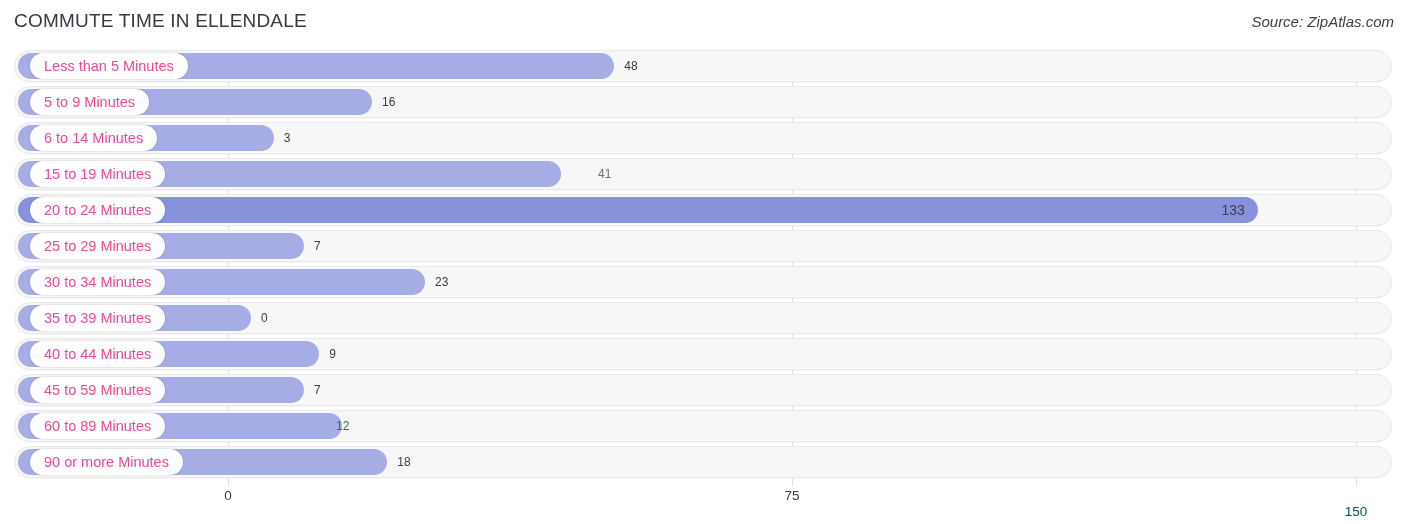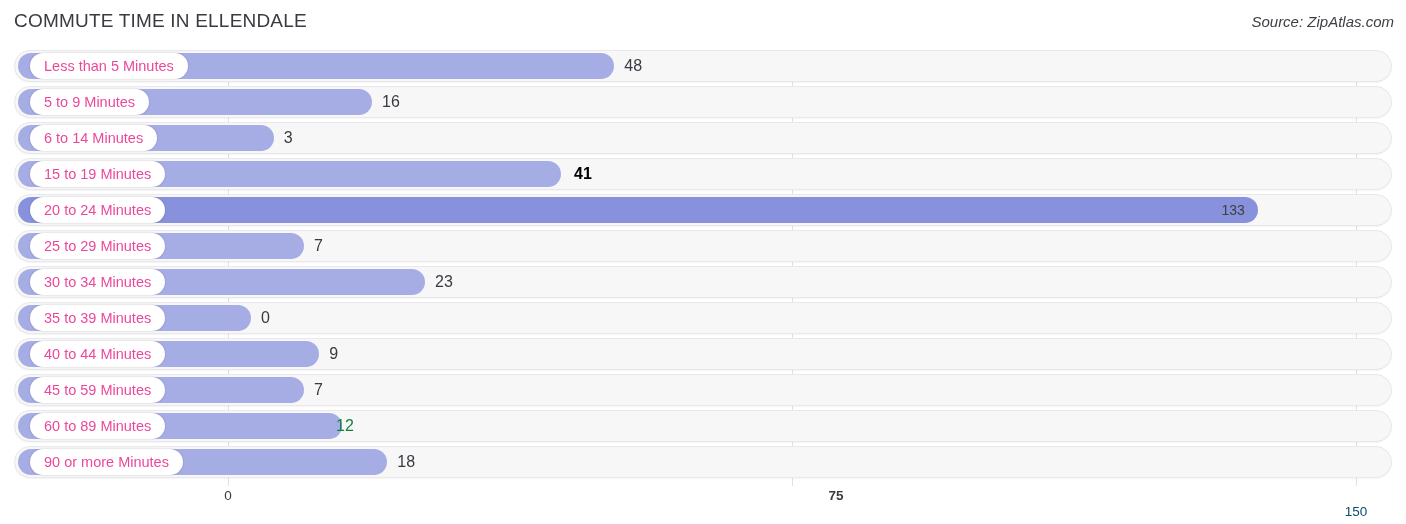--- a/index.html
+++ b/index.html
@@ -104,21 +104,21 @@
     line-height: 26px;
     font-size: 14px;
     color: #404040;
     white-space: nowrap;
   }
   .value-out {
     position: absolute;
     top: 0;
     height: 32px;
     line-height: 32px;
-    font-size: 16px;
+    font-size: 12px;
     color: #3a3a42;
     white-space: nowrap;
   }
   .pill {
     position: absolute;
     left: 30px;
     top: 3px;
     height: 26px;
     line-height: 26px;
     padding: 0 14px;
@@ -176,21 +176,21 @@
         </div>
         <div class="row">
           <div class="track" style="background: rgb(247, 247, 248);"></div>
           <div class="bar" style="width: 255.71px; background: rgb(166, 173, 228);"></div>
           <div class="value-out" style="left: 283.71px; color: rgb(58, 58, 66);">3</div>
           <div class="pill">6 to 14 Minutes</div>
         </div>
         <div class="row">
           <div class="track" style="background: rgb(247, 247, 248);"></div>
           <div class="bar" style="width: 543.37px; background: rgb(166, 173, 228);"></div>
-          <div class="value-out" style="left: 574px; color: #000000; font-weight: bold;">41</div>
+          <div class="value-out" style="left: 598px; color: #737373;">41</div>
           <div class="pill">15 to 19 Minutes</div>
         </div>
         <div class="row">
           <div class="track" style="background: rgb(247, 247, 248);"></div>
           <div class="bar highlight" style="width: 1239.81px; background: rgb(135, 145, 220);">
             <span class="bar-inner-label">133</span>
           </div>
           <div class="pill">20 to 24 Minutes</div>
         </div>
         <div class="row">
@@ -233,17 +233,17 @@
           <div class="track" style="background: rgb(247, 247, 248);"></div>
           <div class="bar" style="width: 369.26px; background: rgb(166, 173, 228);"></div>
           <div class="value-out" style="left: 397.26px; color: rgb(58, 58, 66);">18</div>
           <div class="pill">90 or more Minutes</div>
         </div>
       </div>
   </div>
 
   <div class="axis">
       <div class="tick-label" style="left: 228px; color: rgb(58, 58, 66);">0</div>
-      <div class="tick-label" style="left: 836px; color: rgb(58, 58, 66); font-weight: bold;">75</div>
+      <div class="tick-label" style="left: 792px; color: rgb(58, 58, 66);">75</div>
       <div class="tick-label" style="left: 1356px; color: #0c4a6e; margin-top: 16px;">150</div>
     </div>
 
 </div>
 
 </body></html>

